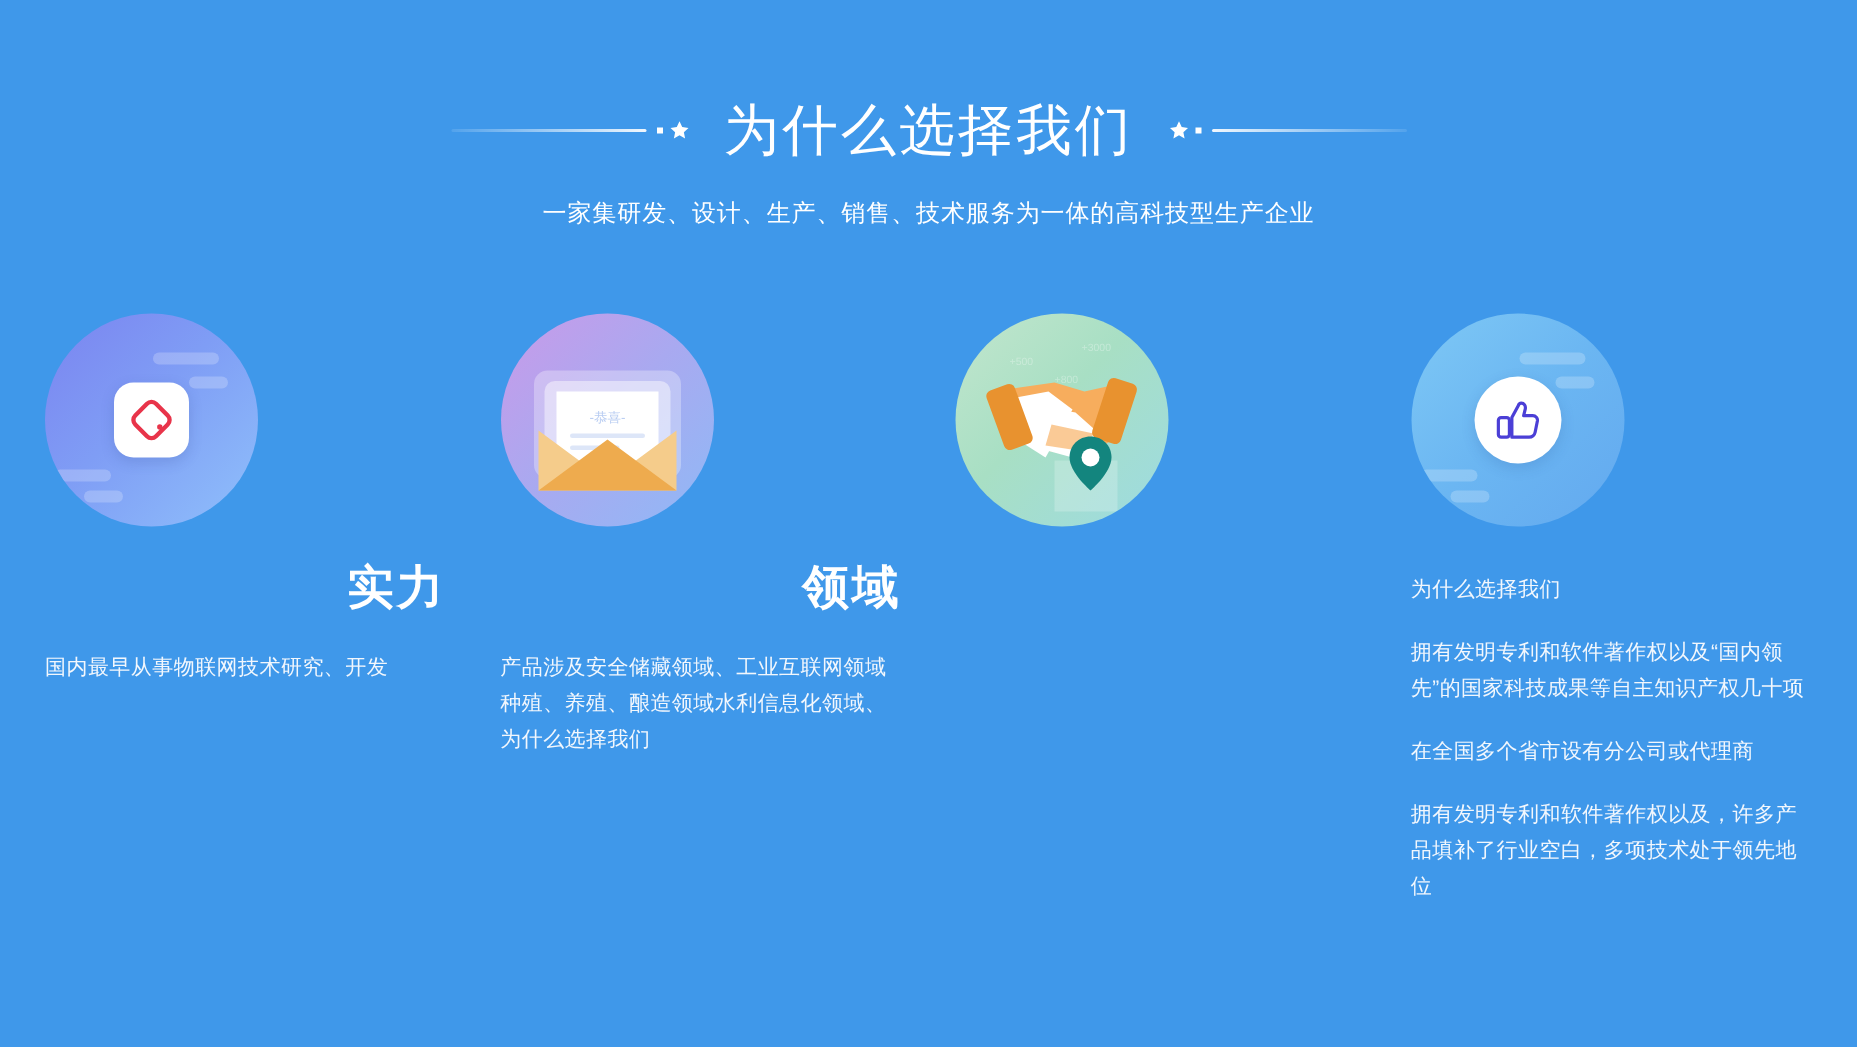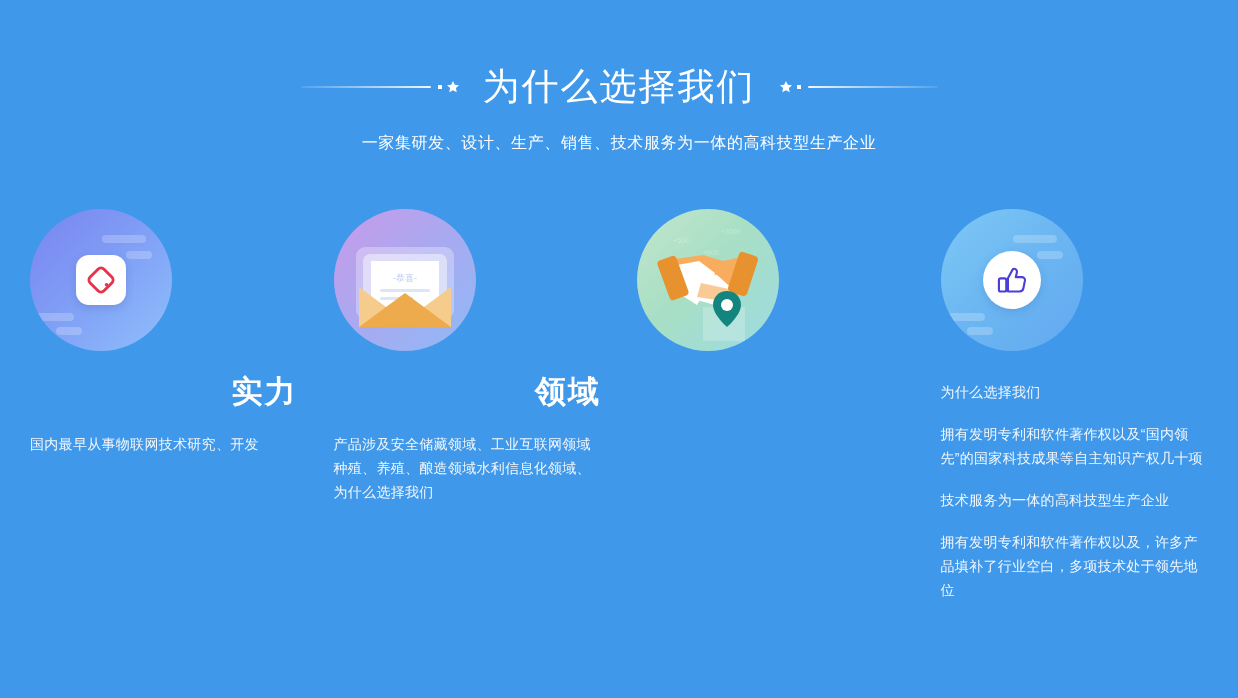--- a/index.html
+++ b/index.html
@@ -240,18 +240,18 @@
           <svg width="36" height="36" viewBox="0 0 44 44">
             <rect x="6" y="20" width="9" height="16" rx="2.2" fill="none" stroke="#4b3fd6" stroke-width="2.6"></rect>
             <path d="M17 36 L31 36 c2.6 0 4.6 -1.8 5 -4.2 l1.8 -9 c0.4 -2.4 -1.4 -4.3 -3.8 -4.3 h-7.4 l1.3 -5.4 c0.6 -2.6 -1 -4.8 -3.2 -4.8 c-1.2 0 -2.1 0.8 -2.4 1.9 L17 20 Z" fill="none" stroke="#4b3fd6" stroke-width="2.6" stroke-linejoin="round"></path>
           </svg>
         </div>
       </div>
     </div>
     <div class="bullets">
       <div class="bullet">为什么选择我们</div>
       <div class="bullet">拥有发明专利和软件著作权以及“国内领先”的国家科技成果等自主知识产权几十项</div>
-      <div class="bullet">技术服务为一体的高科技型生产企业</div>
+      <div class="bullet">在全国多个省市设有分公司或代理商</div>
       <div class="bullet">拥有发明专利和软件著作权以及，许多产品填补了行业空白，多项技术处于领先地位</div>
     </div>
   </div>
 
 </div>
 
 </body></html>

